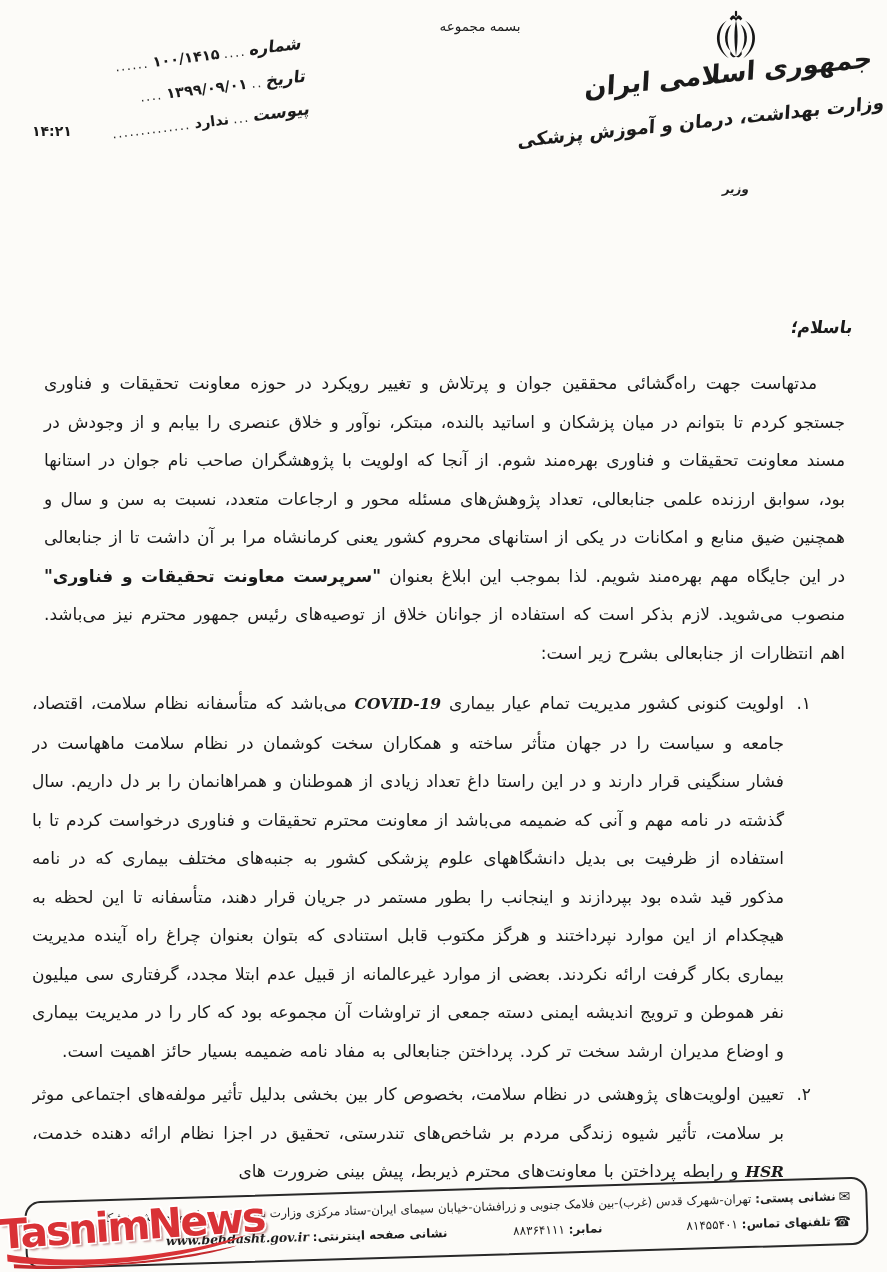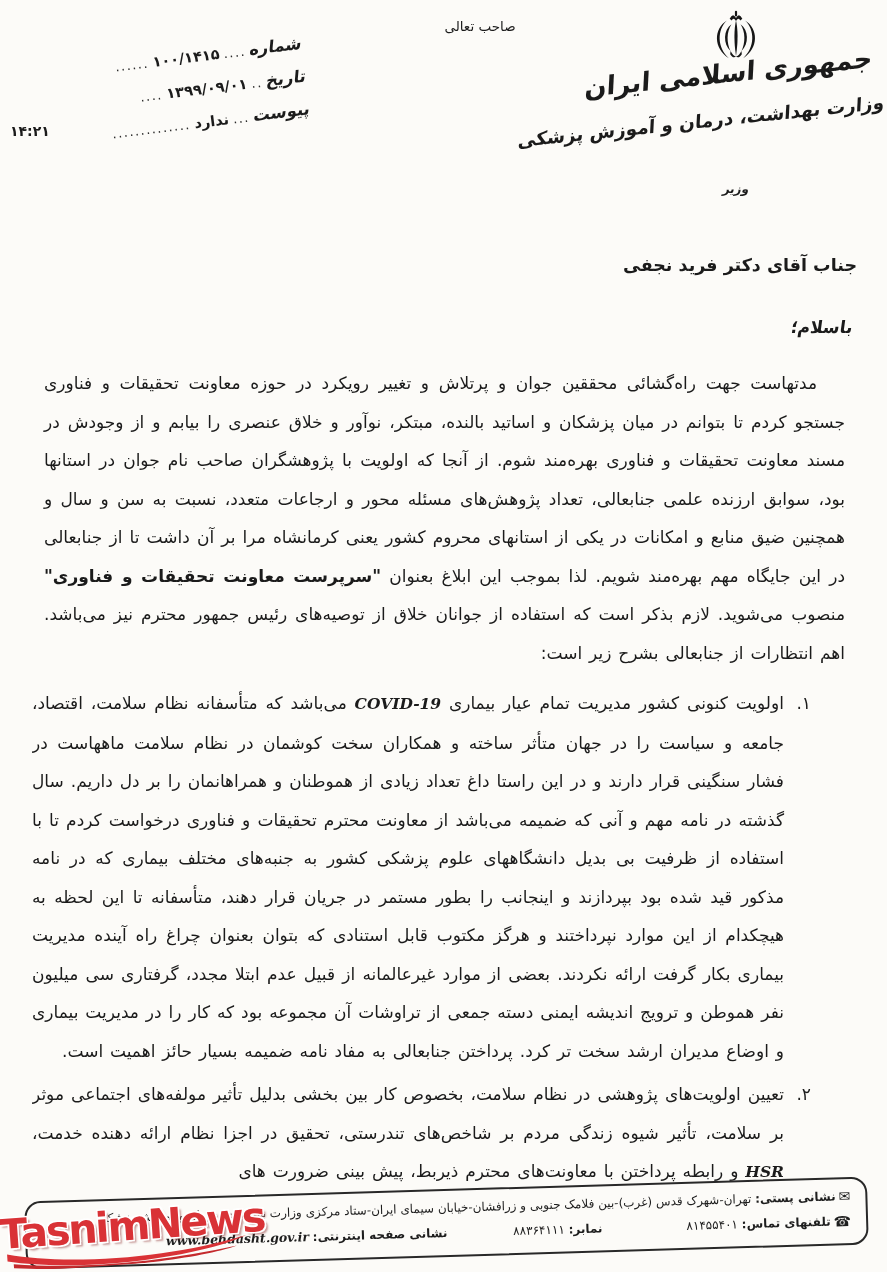--- a/index.html
+++ b/index.html
@@ -17,21 +17,21 @@
   
   .meta{
     position:absolute;top:52px;left:2px;width:306px;
     transform:rotate(-7deg);
     font-size:14.5px;
   }
   .meta-row{display:flex;align-items:baseline;height:33px;white-space:nowrap;}
   .meta-label{font-weight:bold;font-size:16.5px;transform:skewX(-12deg);margin-left:4px;}
   .meta-dots{color:#2a2a2a;letter-spacing:1.5px;font-size:13px;}
   .meta-value{font-weight:bold;margin:0 4px;font-size:14.5px;}
-  .time-stamp{position:absolute;left:10px;top:123px;font-weight:bold;font-size:14px;}
+  .time-stamp{position:absolute;left:32px;top:123px;font-weight:bold;font-size:14px;}
   
   .besmele{position:absolute;top:18px;left:400px;width:160px;text-align:center;font-size:13.5px;}
   .emblem{position:absolute;top:8px;right:122px;width:58px;height:56px;}
   .callig-republic{
     position:absolute;top:56px;right:14px;width:252px;text-align:center;
     font-size:26px;font-weight:bold;
     transform:rotate(-6deg) skewX(-9deg);
     letter-spacing:-1px;white-space:nowrap;
   }
   .callig-ministry{
@@ -115,21 +115,21 @@
     </div>
     <div class="meta-row">
       <span class="meta-label">پیوست</span>
       <span class="meta-dots">...</span>
       <span class="meta-value">ندارد</span>
       <span class="meta-dots">..............</span>
     </div>
   </div>
   <div class="time-stamp">۱۴:۲۱</div>
 
-  <div class="besmele">صاحب تعالی</div>
+  <div class="besmele">بسمه مجموعه</div>
 
   <div class="emblem">
     <svg viewBox="0 0 64 60" width="58" height="56" aria-hidden="true">
       <g fill="#161616">
         <path d="M25 11 q3.5 -7.5 7 -1 q3.5 -6.5 7 1 l-2.3 1.8 q-1.8 -4.2 -4.7 0.7 q-2.9 -4.9 -4.7 -0.7 Z"></path>
         <rect x="30.8" y="2" width="2.4" height="6.5" rx="1.2"></rect>
         <path d="M32 13 C34 22 34.6 35 32 52 C29.4 35 30 22 32 13 Z"></path>
         <path d="M27 17 C18 23 17.5 39 26 46.5 C21.5 38 21.5 25 27 17 Z"></path>
         <path d="M37 17 C46 23 46.5 39 38 46.5 C42.5 38 42.5 25 37 17 Z"></path>
         <path d="M22 13 C7 22 7 44 24 54.5 C11 43 11 23 22 13 Z"></path>
@@ -137,21 +137,20 @@
         <path d="M26 46.5 C28 50.5 30 52.4 32 52.4 C30 54.6 27.6 53.4 25.6 50 Z"></path>
         <path d="M38 46.5 C36 50.5 34 52.4 32 52.4 C34 54.6 36.4 53.4 38.4 50 Z"></path>
       </g>
     </svg>
   </div>
 
   <div class="callig-republic">جمهوری اسلامی ایران</div>
   <div class="callig-ministry">وزارت بهداشت، درمان و آموزش پزشکی</div>
   <div class="minister">وزیر</div>
 
-  <div class="addressee">جناب آقای دکتر فرید نجفی</div>
   <div class="salutation">باسلام؛</div>
 
   <div class="letter-body">
     <p class="intro"><span>مدتهاست جهت راه‌گشائی محققین جوان و پرتلاش و تغییر رویکرد در حوزه معاونت تحقیقات و فناوری جستجو کردم تا بتوانم در میان پزشکان و اساتید بالنده، مبتکر، نوآور و خلاق عنصری را بیابم و از وجودش در مسند معاونت تحقیقات و فناوری بهره‌مند شوم. از آنجا که اولویت با پژوهشگران صاحب نام جوان در استانها بود، سوابق ارزنده علمی جنابعالی، تعداد پژوهش‌های مسئله محور و ارجاعات متعدد، نسبت به سن و سال و همچنین ضیق منابع و امکانات در یکی از استانهای محروم کشور یعنی کرمانشاه مرا بر آن داشت تا از جنابعالی در این جایگاه مهم بهره‌مند شویم. لذا بموجب این ابلاغ بعنوان </span><strong>"سرپرست معاونت تحقیقات و فناوری"</strong><span> منصوب می‌شوید. لازم بذکر است که استفاده از جوانان خلاق از توصیه‌های رئیس جمهور محترم نیز می‌باشد. اهم انتظارات از جنابعالی بشرح زیر است:</span></p>
 
     <div class="num-list">
       <div class="num-item">
         <span class="item-num">۱.</span><span>اولویت کنونی کشور مدیریت تمام عیار بیماری </span><em class="latin">COVID-19</em><span> می‌باشد که متأسفانه نظام سلامت، اقتصاد، جامعه و سیاست را در جهان متأثر ساخته و همکاران سخت کوشمان در نظام سلامت ماههاست در فشار سنگینی قرار دارند و در این راستا داغ تعداد زیادی از هموطنان و همراهانمان را بر دل داریم. سال گذشته در نامه مهم و آنی که ضمیمه می‌باشد از معاونت محترم تحقیقات و فناوری درخواست کردم تا با استفاده از ظرفیت بی بدیل دانشگاههای علوم پزشکی کشور به جنبه‌های مختلف بیماری که در نامه مذکور قید شده بود بپردازند و اینجانب را بطور مستمر در جریان قرار دهند، متأسفانه تا این لحظه به هیچکدام از این موارد نپرداختند و هرگز مکتوب قابل استنادی که بتوان بعنوان چراغ راه آینده مدیریت بیماری بکار گرفت ارائه نکردند. بعضی از موارد غیرعالمانه از قبیل عدم ابتلا مجدد، گرفتاری سی میلیون نفر هموطن و ترویج اندیشه ایمنی دسته جمعی از تراوشات آن مجموعه بود که کار را در مدیریت بیماری و اوضاع مدیران ارشد سخت تر کرد. پرداختن جنابعالی به مفاد نامه ضمیمه بسیار حائز اهمیت است.</span>
       </div>
       <div class="num-item">

